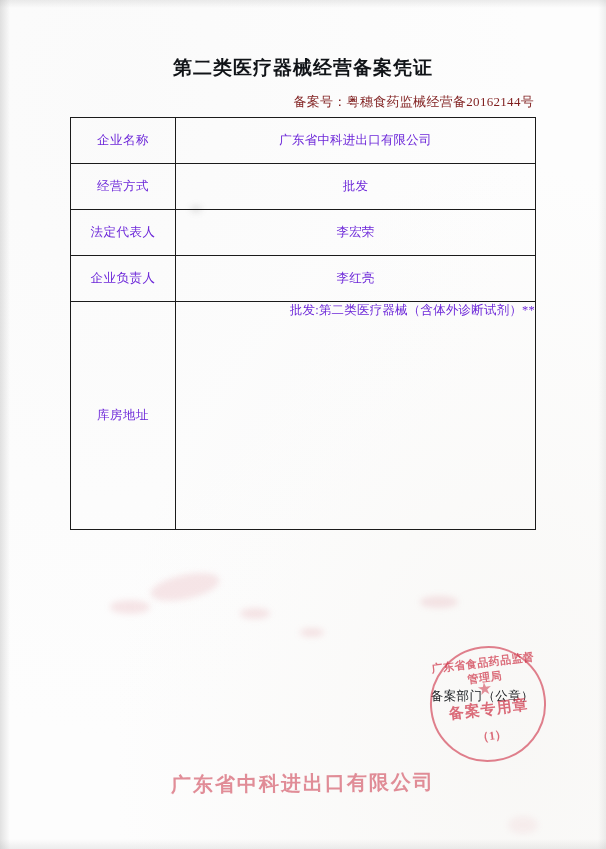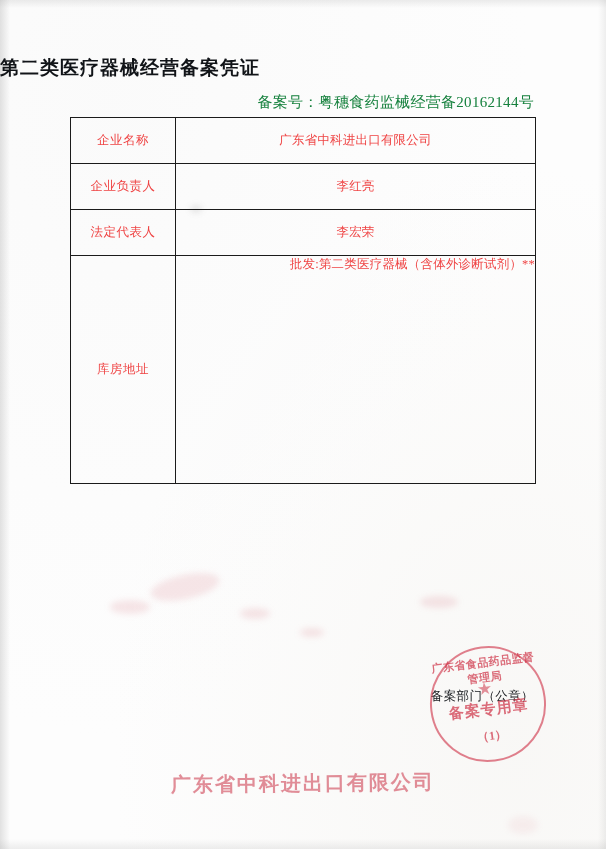--- a/index.html
+++ b/index.html
@@ -51,49 +51,49 @@
     position: absolute;
     inset: 0;
     z-index: 5;
   }
 
   .doc-title {
     position: absolute;
     top: 55px;
     left: 0;
     width: 100%;
-    text-align: left;
+    text-align: center;
     font-size: 19px;
     font-weight: bold;
     letter-spacing: 1px;
     color: #111418;
   }
 
   .record-no {
     position: absolute;
     top: 93px;
     right: 72px;
-    font-size: 15px;
+    font-size: 13px;
     letter-spacing: 0.3px;
-    color: #15803d;
+    color: #7f1d1d;
     font-family: Liberation Serif, serif;
   }
 
   table.main-table {
     position: absolute;
     top: 117px;
     left: 70px;
     width: 466px;
     border-collapse: collapse;
     table-layout: fixed;
   }
   table.main-table td {
     border: 1px solid #1b1b1b;
     font-size: 12.5px;
-    color: #ef4444;
+    color: #6d28d9;
     padding: 0;
   }
   td.label-cell {
     width: 104px;
     text-align: center;
     vertical-align: middle;
     letter-spacing: 0.5px;
   }
   td.value-cell {
     text-align: center;
@@ -231,26 +231,30 @@
     <span>备案号：</span><span>粤穗食药监械经营备20162144号</span>
   </div>
 
   <table class="main-table">
     <tbody>
         <tr class="row-h-normal">
       <td class="label-cell">企业名称</td>
       <td class="value-cell">广东省中科进出口有限公司</td>
     </tr>
     <tr class="row-h-normal">
-      <td class="label-cell">企业负责人</td>
-      <td class="value-cell">李红亮</td>
+      <td class="label-cell">经营方式</td>
+      <td class="value-cell">批发</td>
     </tr>
     <tr class="row-h-normal">
       <td class="label-cell">法定代表人</td>
       <td class="value-cell">李宏荣</td>
+    </tr>
+    <tr class="row-h-normal">
+      <td class="label-cell">企业负责人</td>
+      <td class="value-cell">李红亮</td>
     </tr>
     <tr class="row-h-scope">
       <td class="label-cell">库房地址</td>
       <td class="value-cell-left">批发:第二类医疗器械（含体外诊断试剂）**</td>
     </tr>
   </tbody>
     </table>
 
   <div class="dept-line">备案部门（公章）</div>
 

